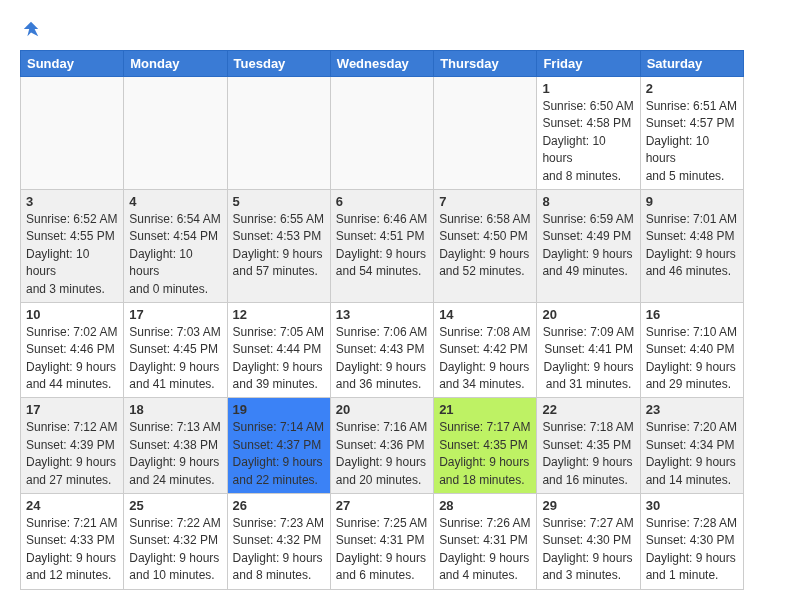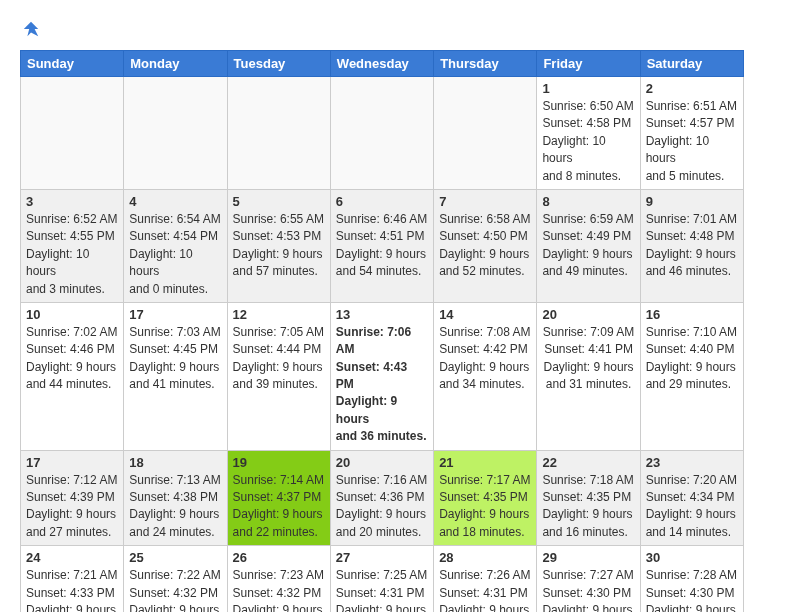--- a/index.html
+++ b/index.html
@@ -223,21 +223,21 @@
           </td>
           <td>
             <span class="day-num">12</span>
             <div class="day-info" style="white-space: pre-line;">Sunrise: 7:05 AM
 Sunset: 4:44 PM
 Daylight: 9 hours
 and 39 minutes.</div>
           </td>
           <td>
             <span class="day-num">13</span>
-            <div class="day-info" style="white-space: pre-line; font-weight: bold;">Sunrise: 7:06 AM
+            <div class="day-info" style="white-space: pre-line;">Sunrise: 7:06 AM
 Sunset: 4:43 PM
 Daylight: 9 hours
 and 36 minutes.</div>
           </td>
           <td>
             <span class="day-num">14</span>
             <div class="day-info" style="white-space: pre-line;">Sunrise: 7:08 AM
 Sunset: 4:42 PM
 Daylight: 9 hours
 and 34 minutes.</div>
@@ -265,21 +265,21 @@
 Daylight: 9 hours
 and 27 minutes.</div>
           </td>
           <td style="background: rgb(240, 240, 240);">
             <span class="day-num">18</span>
             <div class="day-info" style="white-space: pre-line;">Sunrise: 7:13 AM
 Sunset: 4:38 PM
 Daylight: 9 hours
 and 24 minutes.</div>
           </td>
-          <td style="background: #84cc16;">
+          <td style="background: #3b82f6;">
             <span class="day-num">19</span>
             <div class="day-info" style="white-space: pre-line;">Sunrise: 7:14 AM
 Sunset: 4:37 PM
 Daylight: 9 hours
 and 22 minutes.</div>
           </td>
           <td style="background: rgb(240, 240, 240);">
             <span class="day-num">20</span>
             <div class="day-info" style="white-space: pre-line;">Sunrise: 7:16 AM
 Sunset: 4:36 PM

